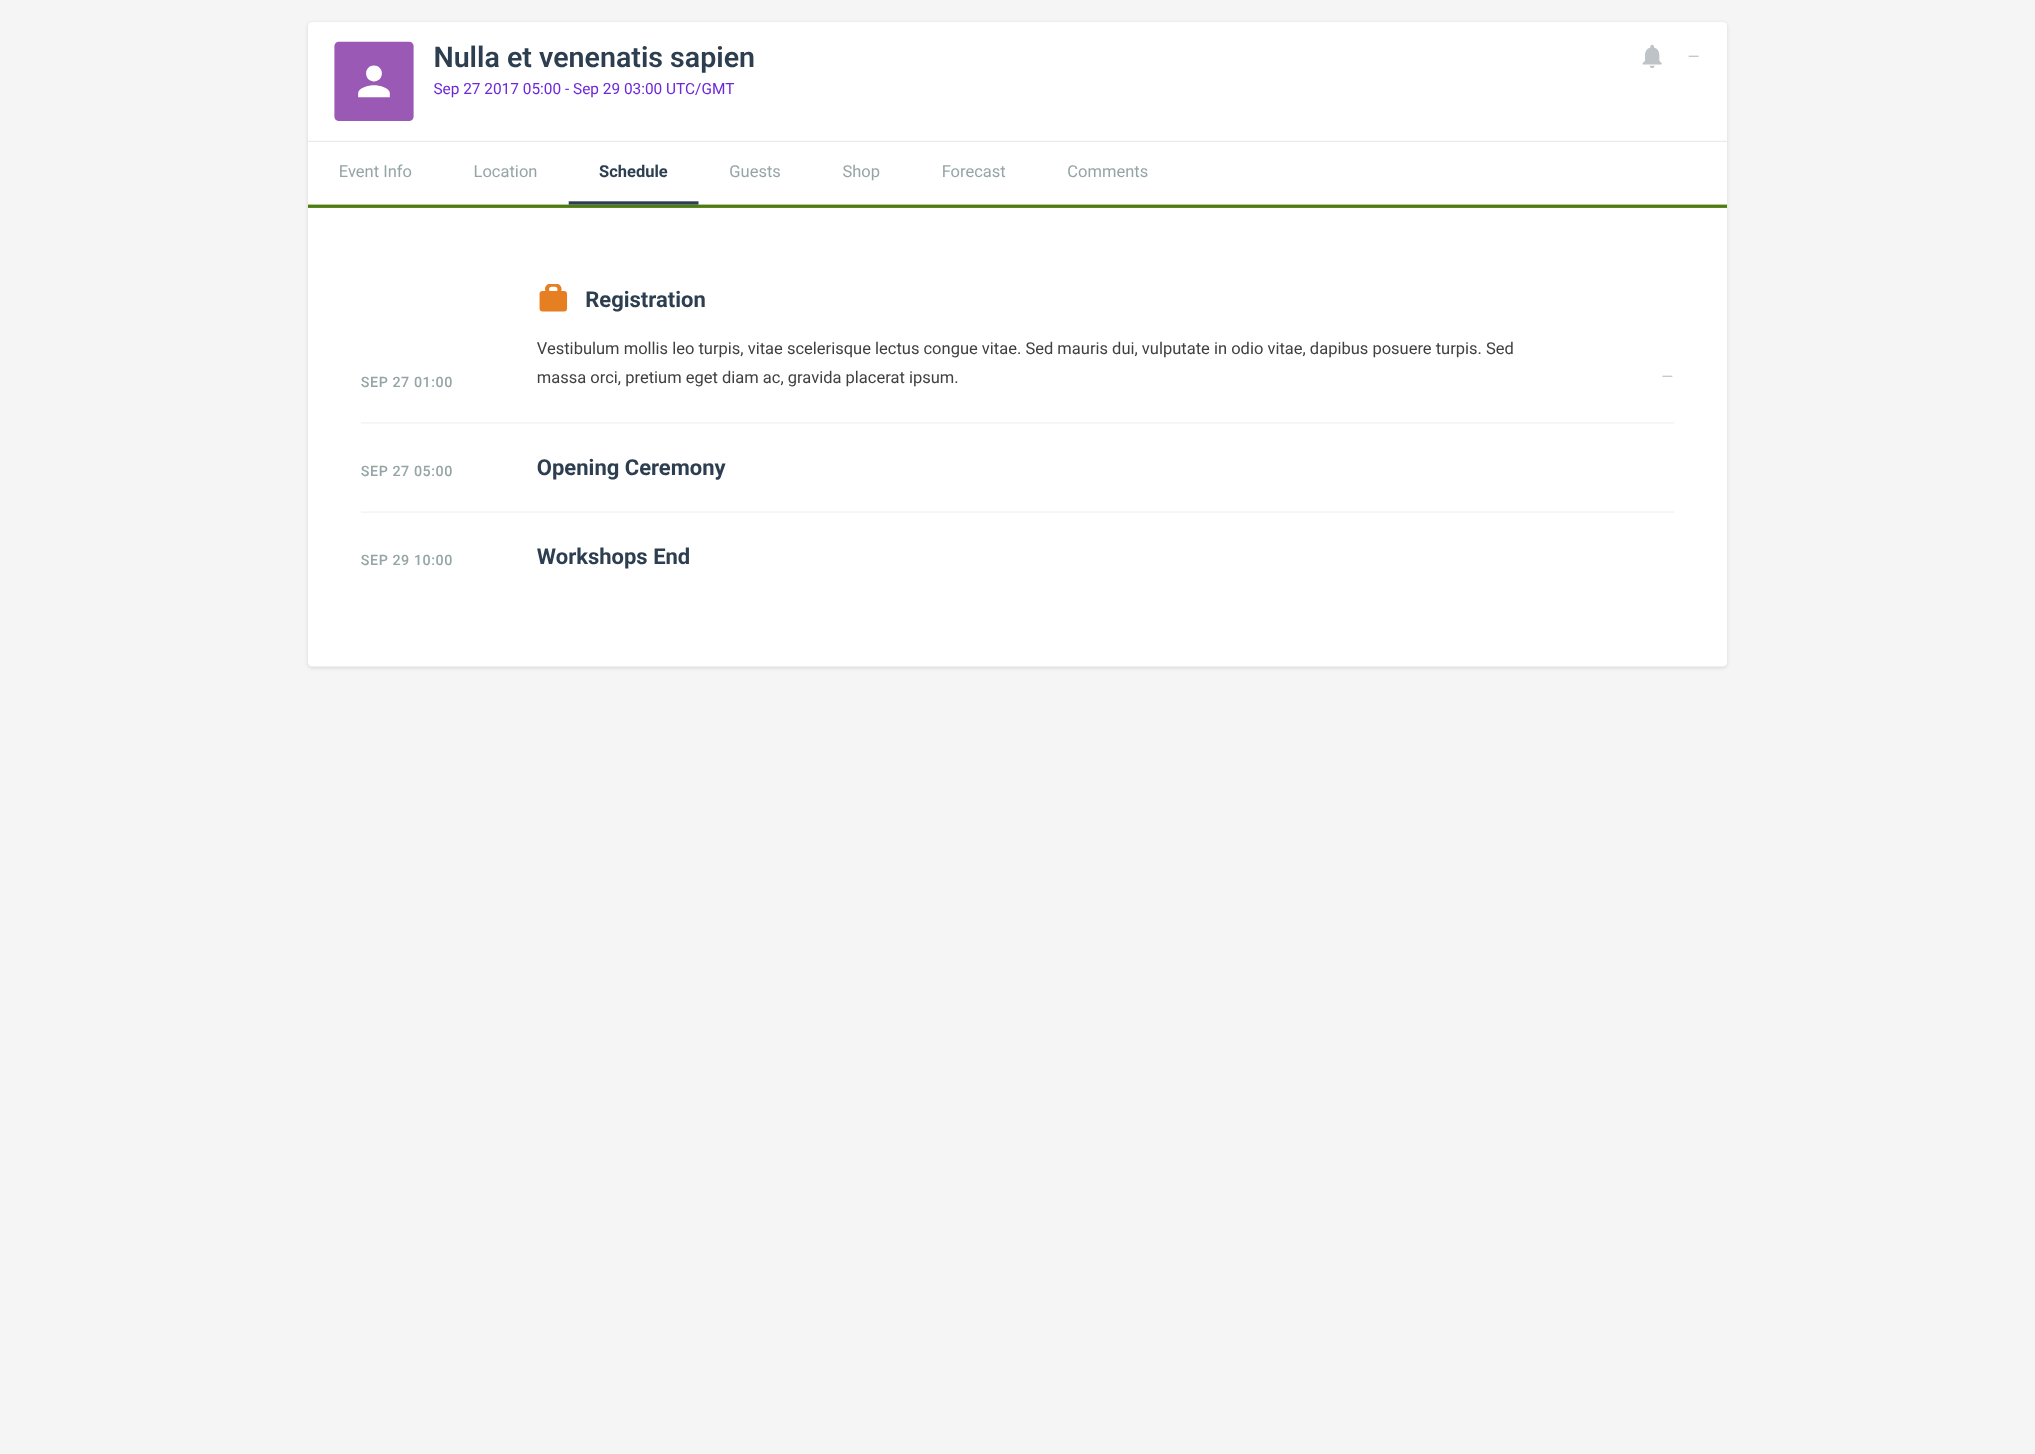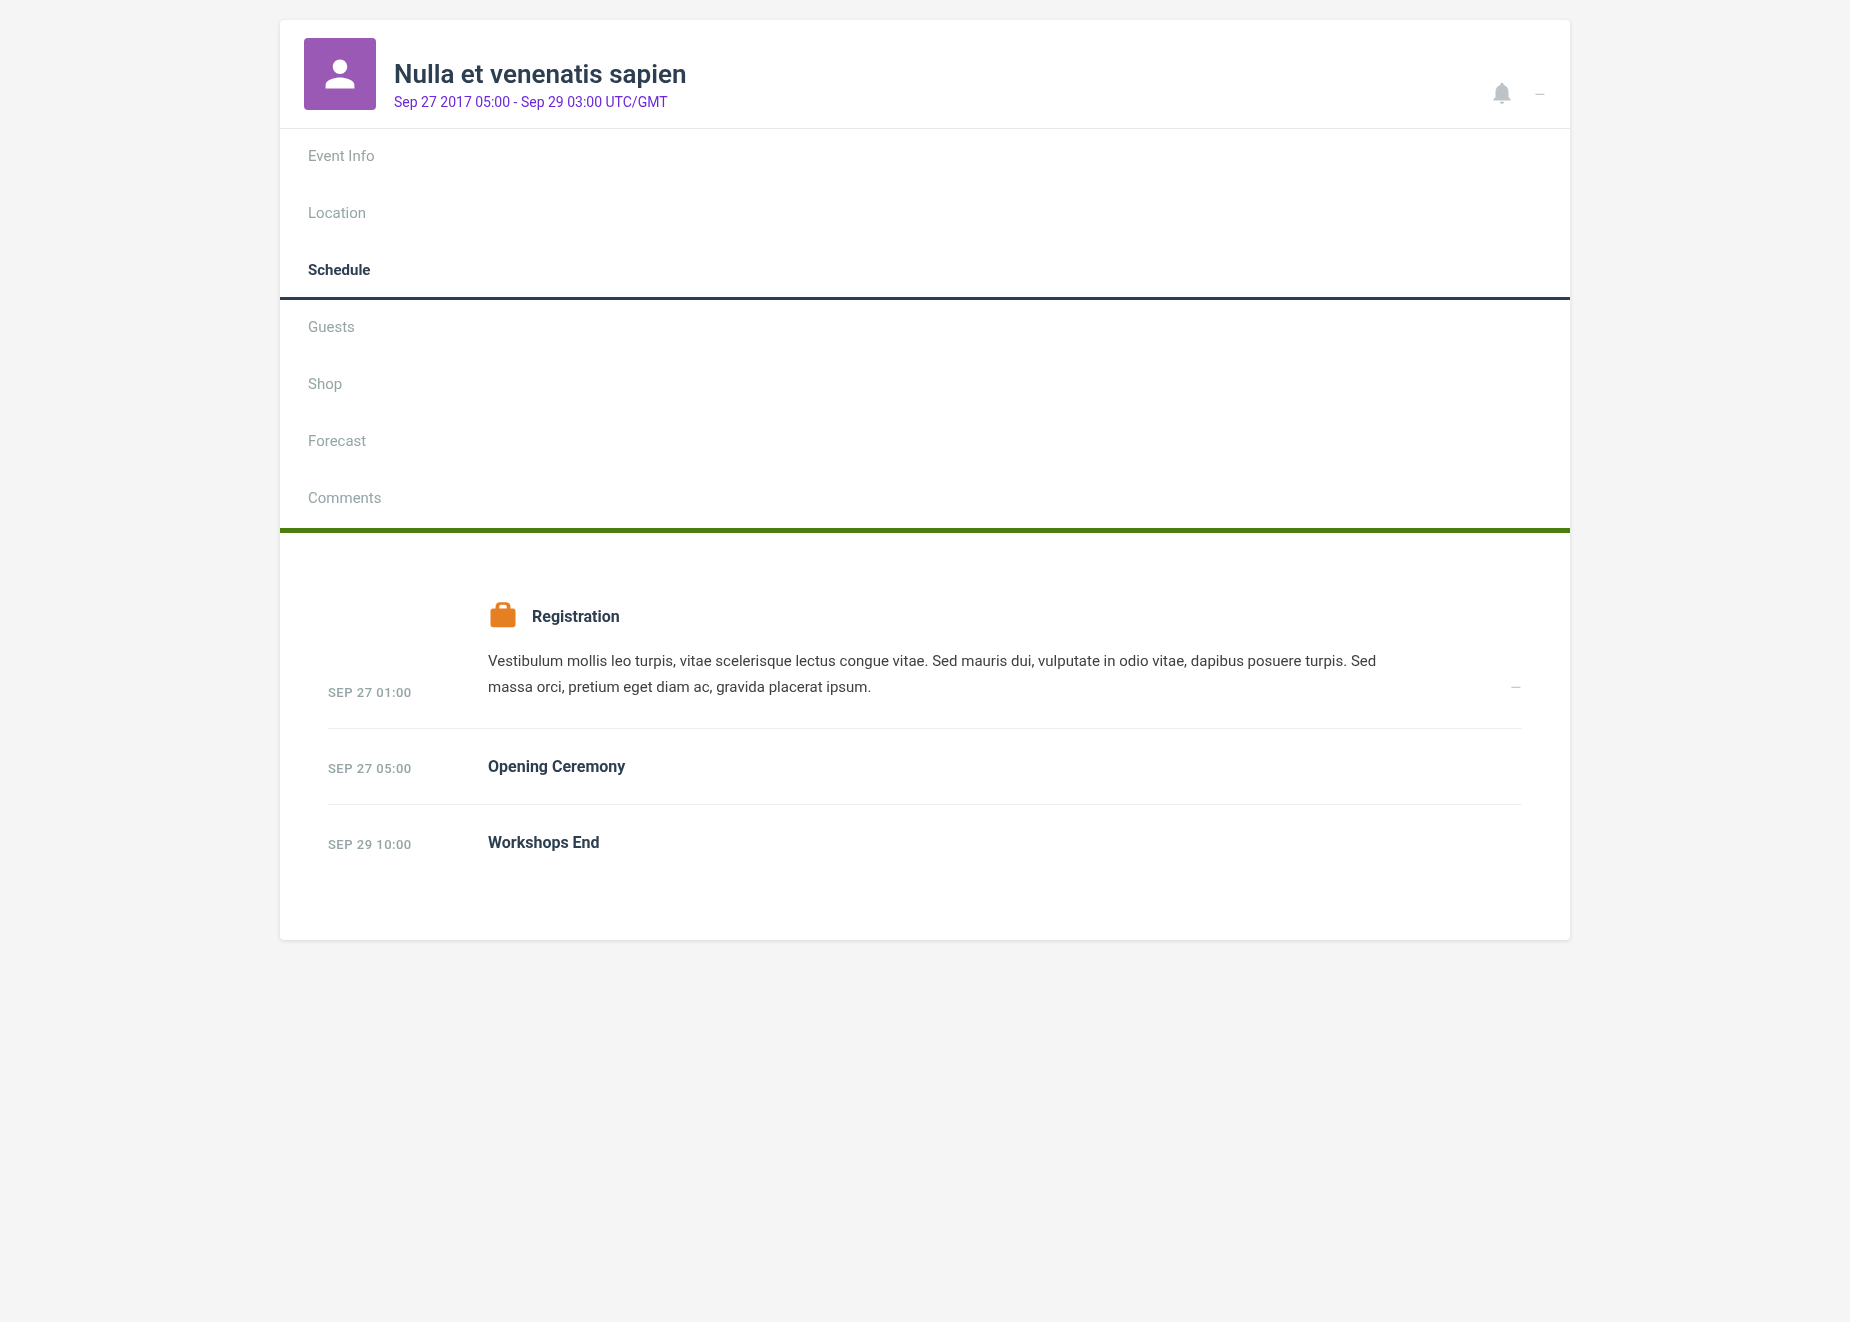--- a/index.html
+++ b/index.html
@@ -15,21 +15,21 @@
     .card {
       background: #fff;
       border-radius: 4px;
       box-shadow: 0 1px 4px rgba(0,0,0,0.12);
       width: 1290px;
       overflow: hidden;
     }
     
     .header {
       display: flex;
-      align-items: flex-end;
+      align-items: flex-start;
       padding: 18px 24px;
       border-bottom: 1px solid #e8e8e8;
       position: relative;
     }
     .event-icon {
       width: 72px;
       height: 72px;
       background: #9b59b6;
       border-radius: 4px;
       display: flex;
@@ -73,22 +73,21 @@
     .minus-btn {
       font-size: 22px;
       color: #bdc3c7;
       cursor: pointer;
       font-weight: 300;
       line-height: 1;
     }
     
     .tabs {
       display: flex;
-      border-bottom: 5px solid #4d7c0f;
-      flex-direction: column;
+      border-bottom: 3px solid #4d7c0f;
     }
     .tab {
       padding: 18px 28px;
       font-size: 15px;
       color: #95a5a6;
       cursor: pointer;
       border-bottom: 3px solid transparent;
       transition: color 0.2s;
       white-space: nowrap;
     }
@@ -122,21 +121,21 @@
     }
     .item-main {
       flex: 1;
     }
     .item-title-row {
       display: flex;
       align-items: center;
       gap: 14px;
     }
     .item-title {
-      font-size: 16px;
+      font-size: 20px;
       font-weight: 700;
       color: #2c3e50;
     }
     .item-description {
       margin-top: 18px;
       font-size: 15px;
       color: #404040;
       line-height: 1.7;
       max-width: 900px;
     }

